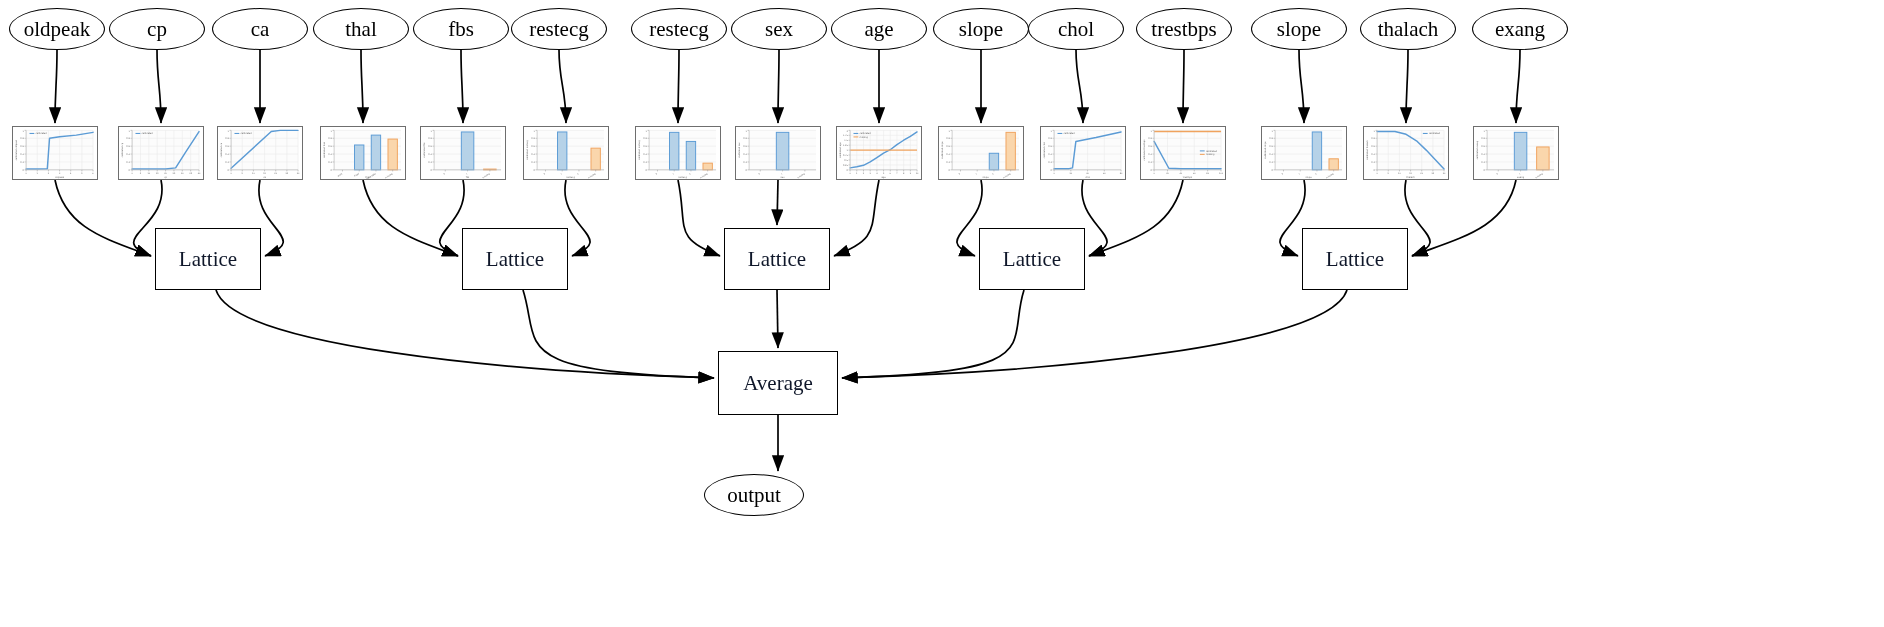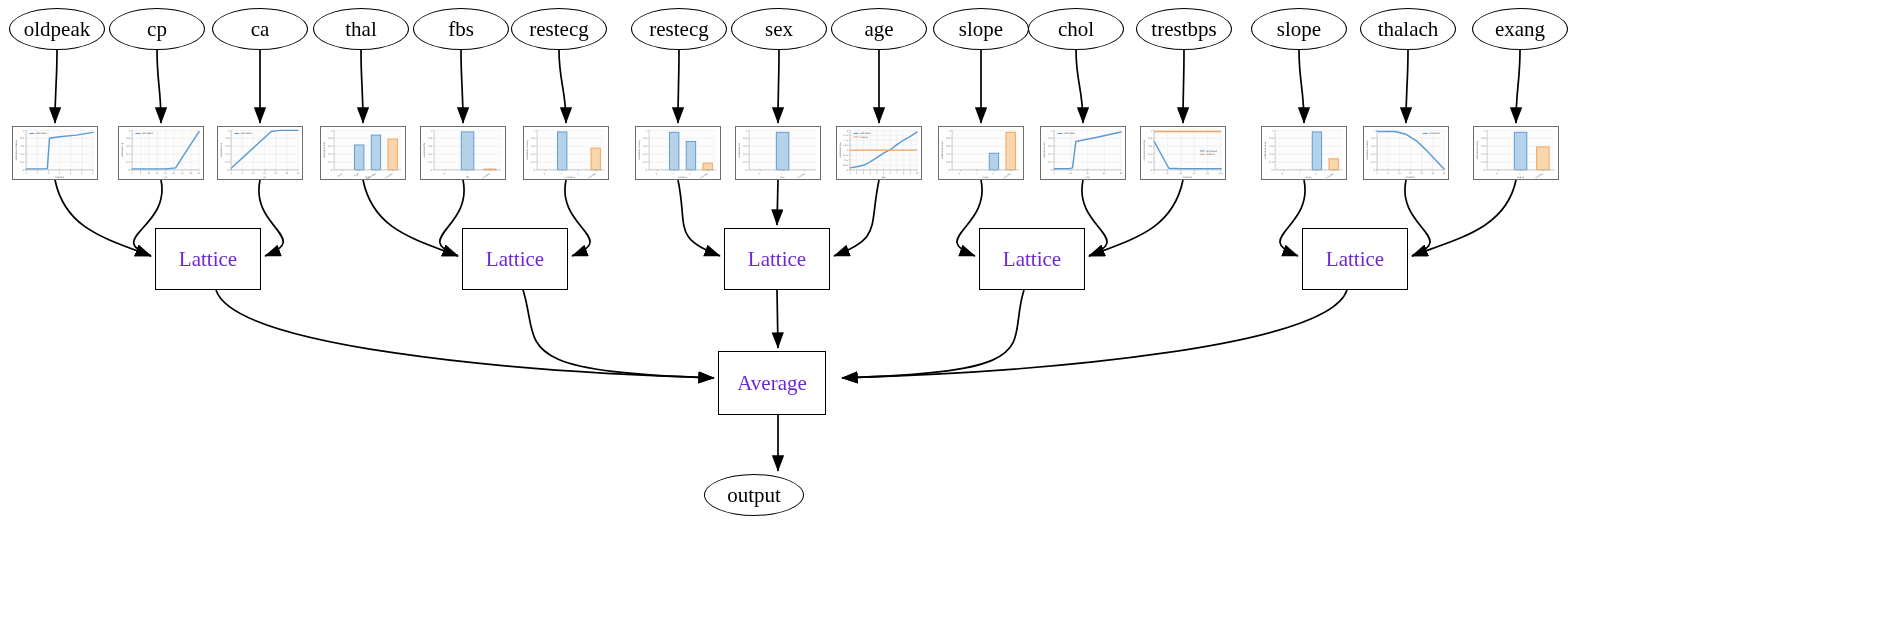--- a/index.html
+++ b/index.html
@@ -8,21 +8,21 @@
   svg#edges{position:absolute;left:0;top:0;width:1884px;height:627px;pointer-events:none;}
 
   .node-ellipse{
     position:absolute;border:1.6px solid #000;border-radius:50%;
     background:#fff;display:flex;align-items:center;justify-content:center;
     font-size:21px;color:#000;box-sizing:border-box;z-index:4;
   }
   .node-box{
     position:absolute;border:1.6px solid #000;background:#fff;
     display:flex;align-items:center;justify-content:center;
-    font-size:21px;color:#6d28d9;box-sizing:border-box;z-index:4;
+    font-size:21px;color:#0f172a;box-sizing:border-box;z-index:4;
   }
   .plot-card{
     position:absolute;border:1.5px solid #6e6e6e;background:#ffffff;
     box-sizing:border-box;z-index:3;overflow:hidden;
   }
   .plot-card svg{display:block;width:100%;height:100%;}
   .ax-line{stroke:#b8b8b8;stroke-width:.7;}
   .grid-line{stroke:#eaeaea;stroke-width:.6;}
   .tickmark{stroke:#9a9a9a;stroke-width:.6;}
   .ticklab{font-family:"DejaVu Sans",sans-serif;fill:#6a6a6a;}
@@ -823,19 +823,19 @@
     </div>
     <div class="node-box" style="left: 724px; top: 228px; width: 106px; height: 62px;">
       <span>Lattice</span>
     </div>
     <div class="node-box" style="left: 979px; top: 228px; width: 106px; height: 62px;">
       <span>Lattice</span>
     </div>
     <div class="node-box" style="left: 1302px; top: 228px; width: 106px; height: 62px;">
       <span>Lattice</span>
     </div>
-    <div class="node-box" style="left: 718px; top: 351px; width: 108px; height: 64px; text-align: right;">
+    <div class="node-box" style="left: 718px; top: 351px; width: 120px; height: 64px; text-align: right;">
       <span>Average</span>
     </div>
     <div class="node-ellipse" style="left: 704px; top: 474px; width: 100px; height: 42px;">
       <span>output</span>
     </div>
   </div>
 
 </body></html>

